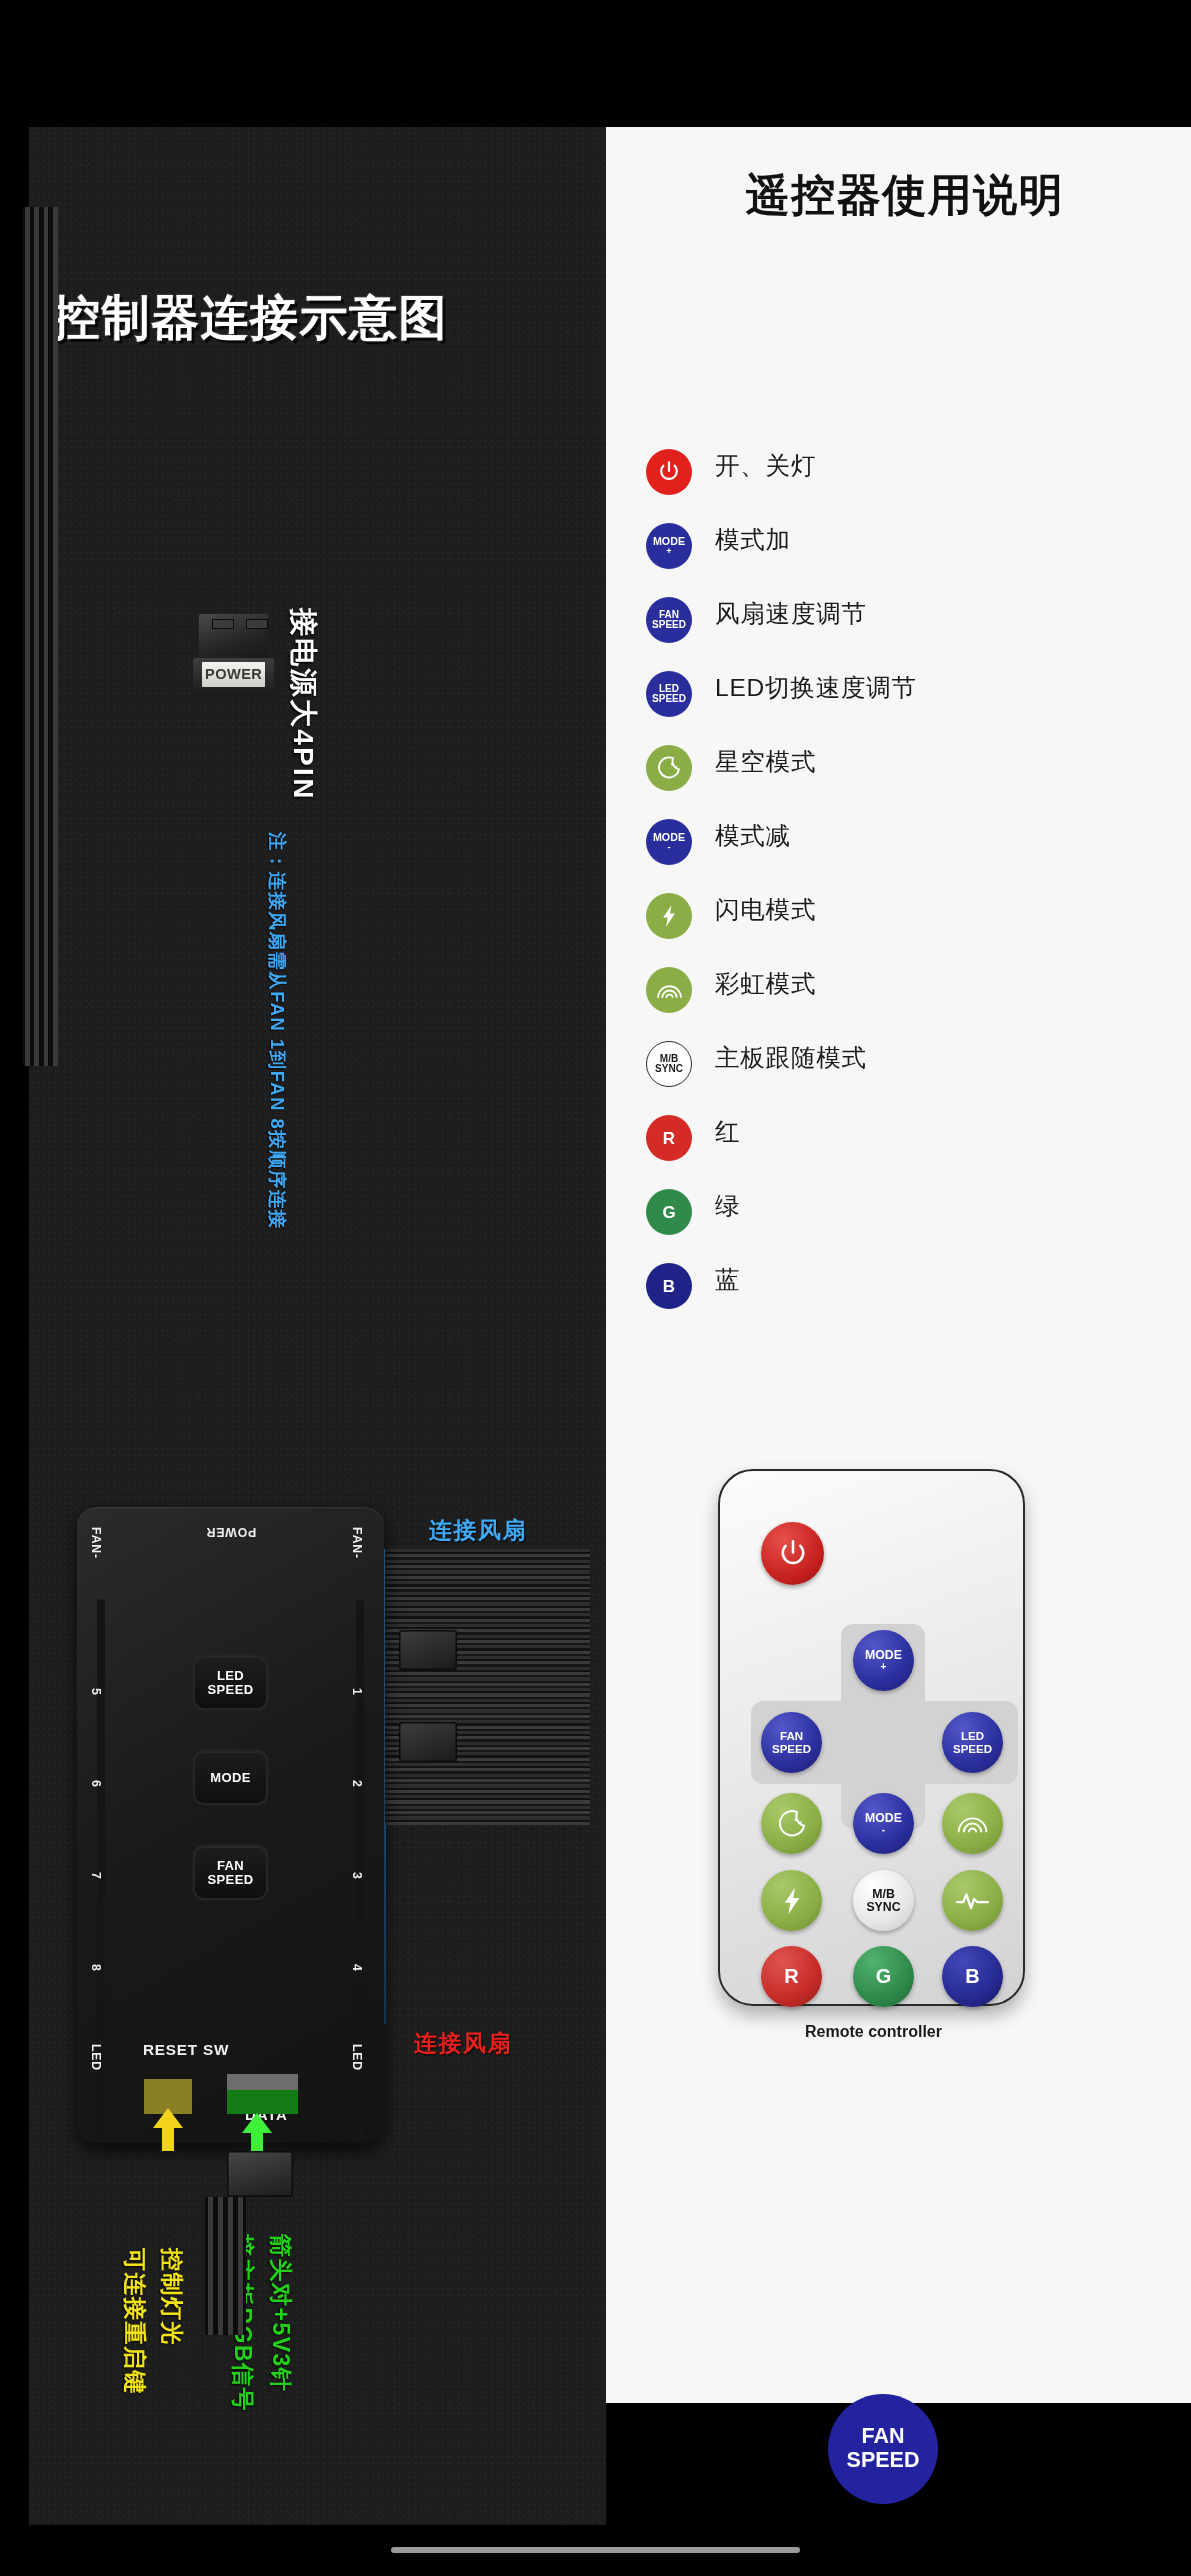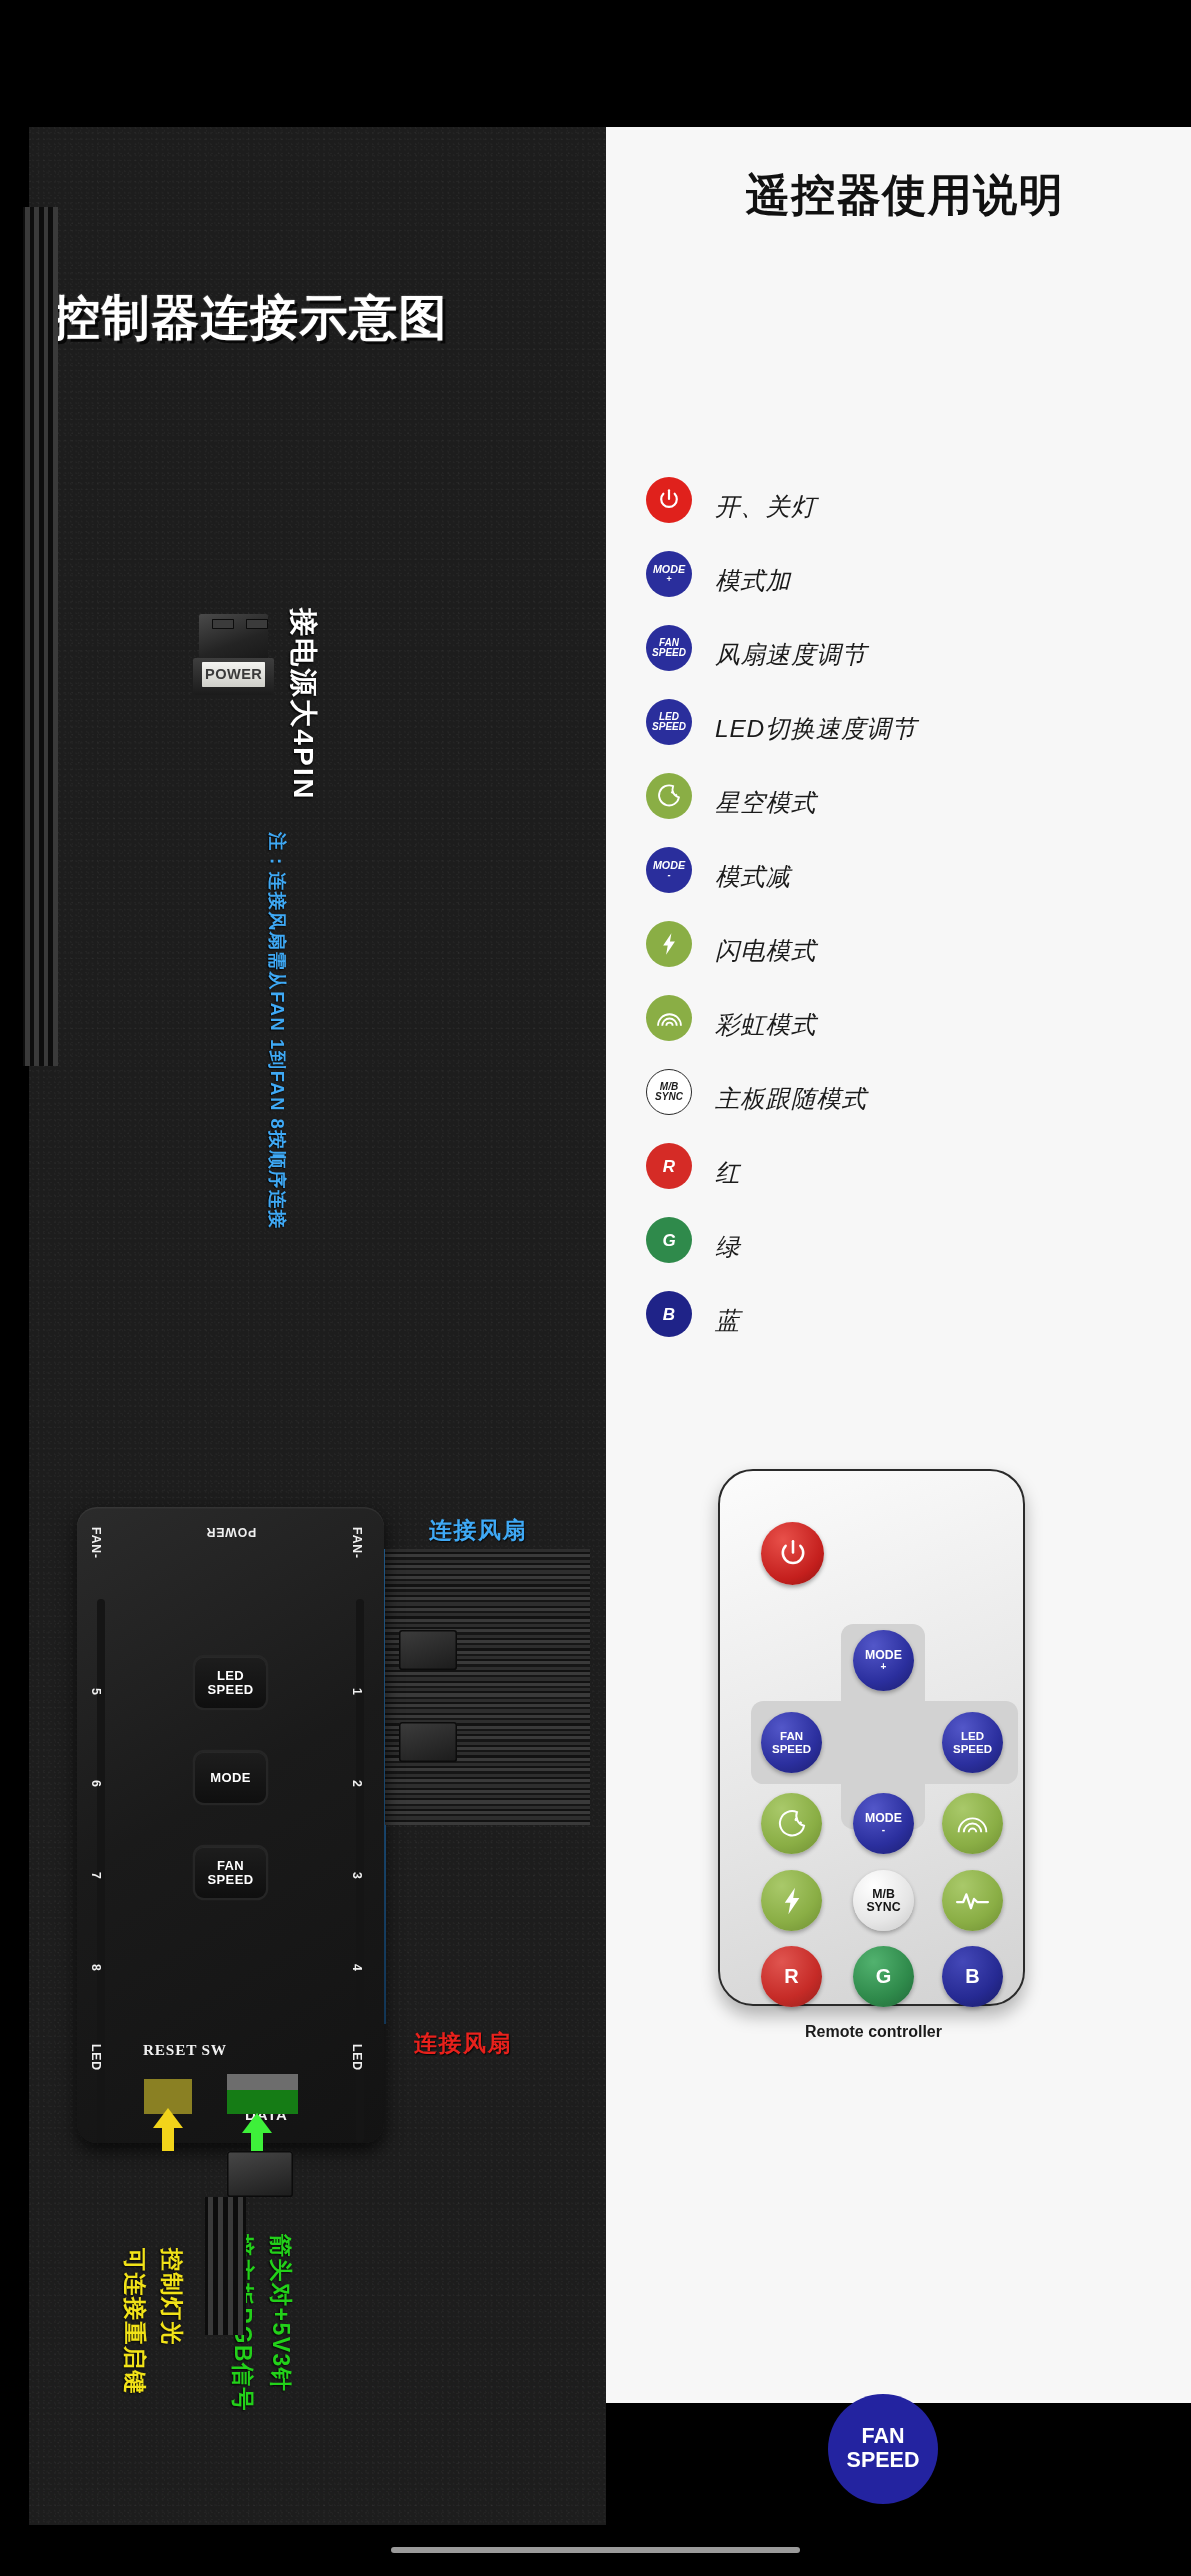--- a/index.html
+++ b/index.html
@@ -119,21 +119,21 @@
   .plug-wires { position:absolute; left:205px; top:2070px; width:41px; height:138px;
                 background: repeating-linear-gradient(90deg,#0c0c0c 0 3.1px,#3a3a3a 3.1px 7.7px,#0c0c0c 7.7px 10px); }
 
   
   .panel-right { position: absolute; left: 606px; top: 127px; width: 586px; height: 2276px;
                  background: #f7f7f7; }
   .title-right { position: absolute; left: 46px; top: 46px; width: 506px; text-align:center;
                  font-size: 44px; font-weight: bold; color: #111; letter-spacing: 1.5px; line-height:1; }
 
   .legend { position: absolute; left: 40px; top: 322px; width: 537px; }
-  .legend-row { display: flex; align-items: flex-end; height: 74px; font-style: italic; }
+  .legend-row { display: flex; align-items: flex-start; height: 74px; }
   .badge { width: 46px; height: 46px; border-radius: 50%; flex: 0 0 46px;
            display: flex; flex-direction: column; align-items: center; justify-content: center;
            color: #fff; font-weight: bold; line-height: 1; }
   .badge.small-txt { font-size: 10.7px; }
   .badge.tiny-txt  { font-size: 10px; }
   .badge.letter    { font-size: 17px; }
   .badge.outline   { background:#fff !important; color:#1b1b1b; border:1.5px solid #2a2a2a; font-size:10px; }
   .legend-label { margin-left: 23px; font-size: 24.5px; color: #1b1b1b; letter-spacing: 0.8px; }
 
   .ic { display:block; }
@@ -235,21 +235,21 @@
       </div>
       <div class="key" style="left:118px; top:245px;">
         <span>MODE</span>
       </div>
       <div class="key" style="left:118px; top:340px;">
         <span>FAN</span>
         <span>SPEED</span>
       </div>
     </div>
 
-    <div class="brd-txt" style="position:absolute; left:143px; top:1914px; font-size:15.3px;font-family:Liberation Serif, serif;">RESET SW</div>
+    <div class="brd-txt" style="position:absolute; left:143px; top:1914px; font-size:15.3px;">RESET SW</div>
     <div class="brd-txt" style="position:absolute; left:245px; top:1956px; font-size:15px;margin-top:23px;">DATA</div>
 
     <div class="sw-reset"></div>
     <div class="sw-data"></div>
 
     <div class="arrow-up arrow-y">
       <div class="arrow-shape">
           <div class="head"></div>
           <div class="tail"></div>
         </div>

